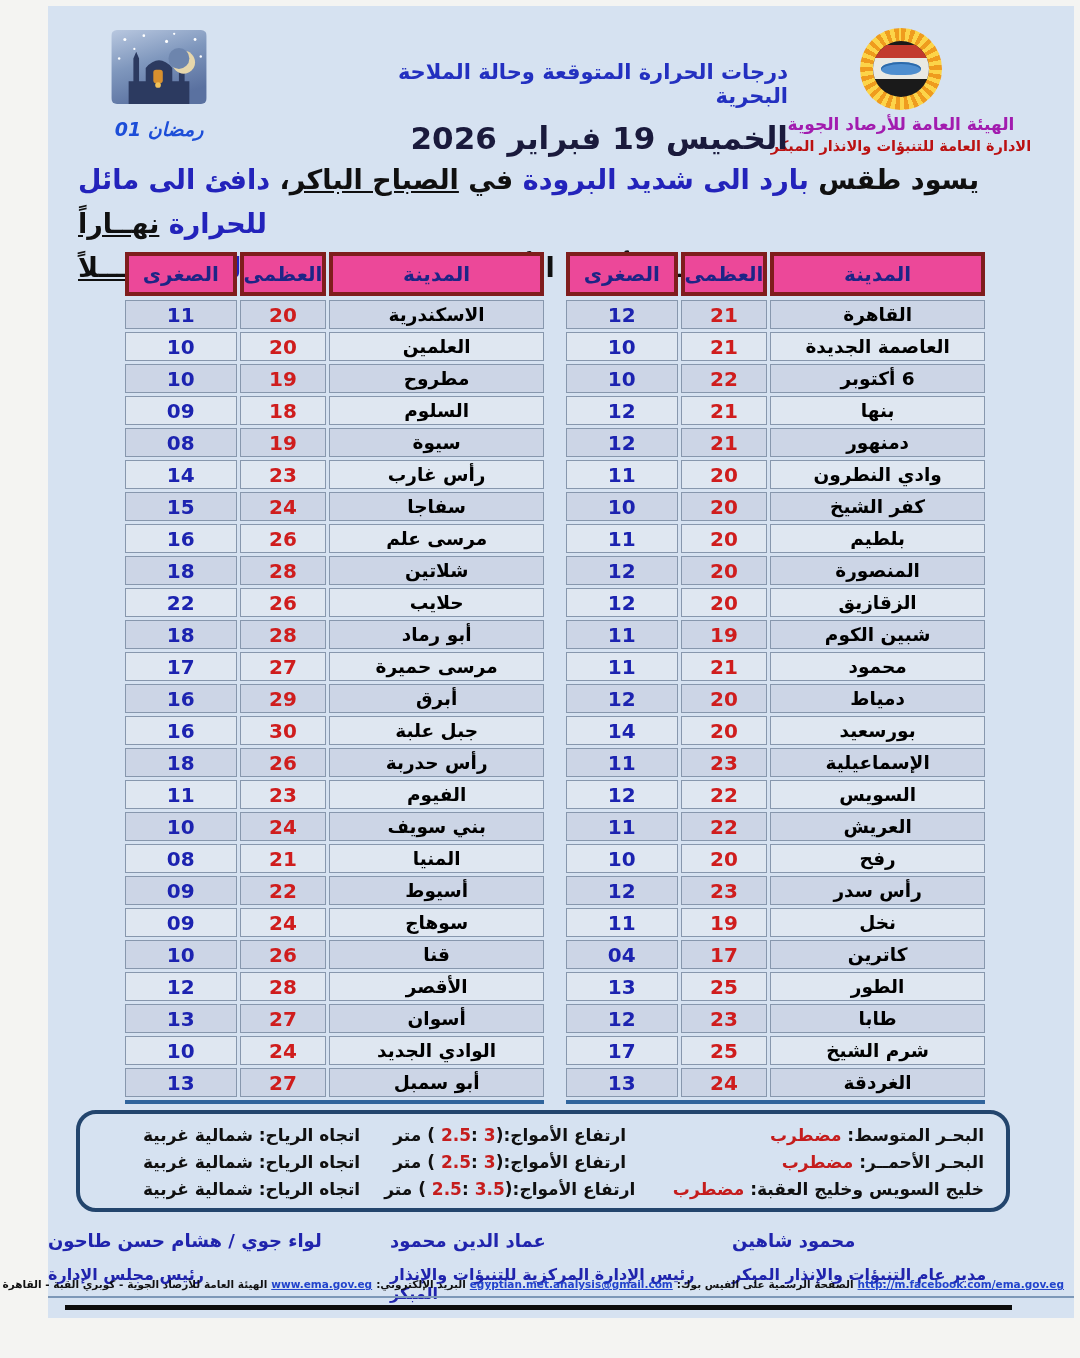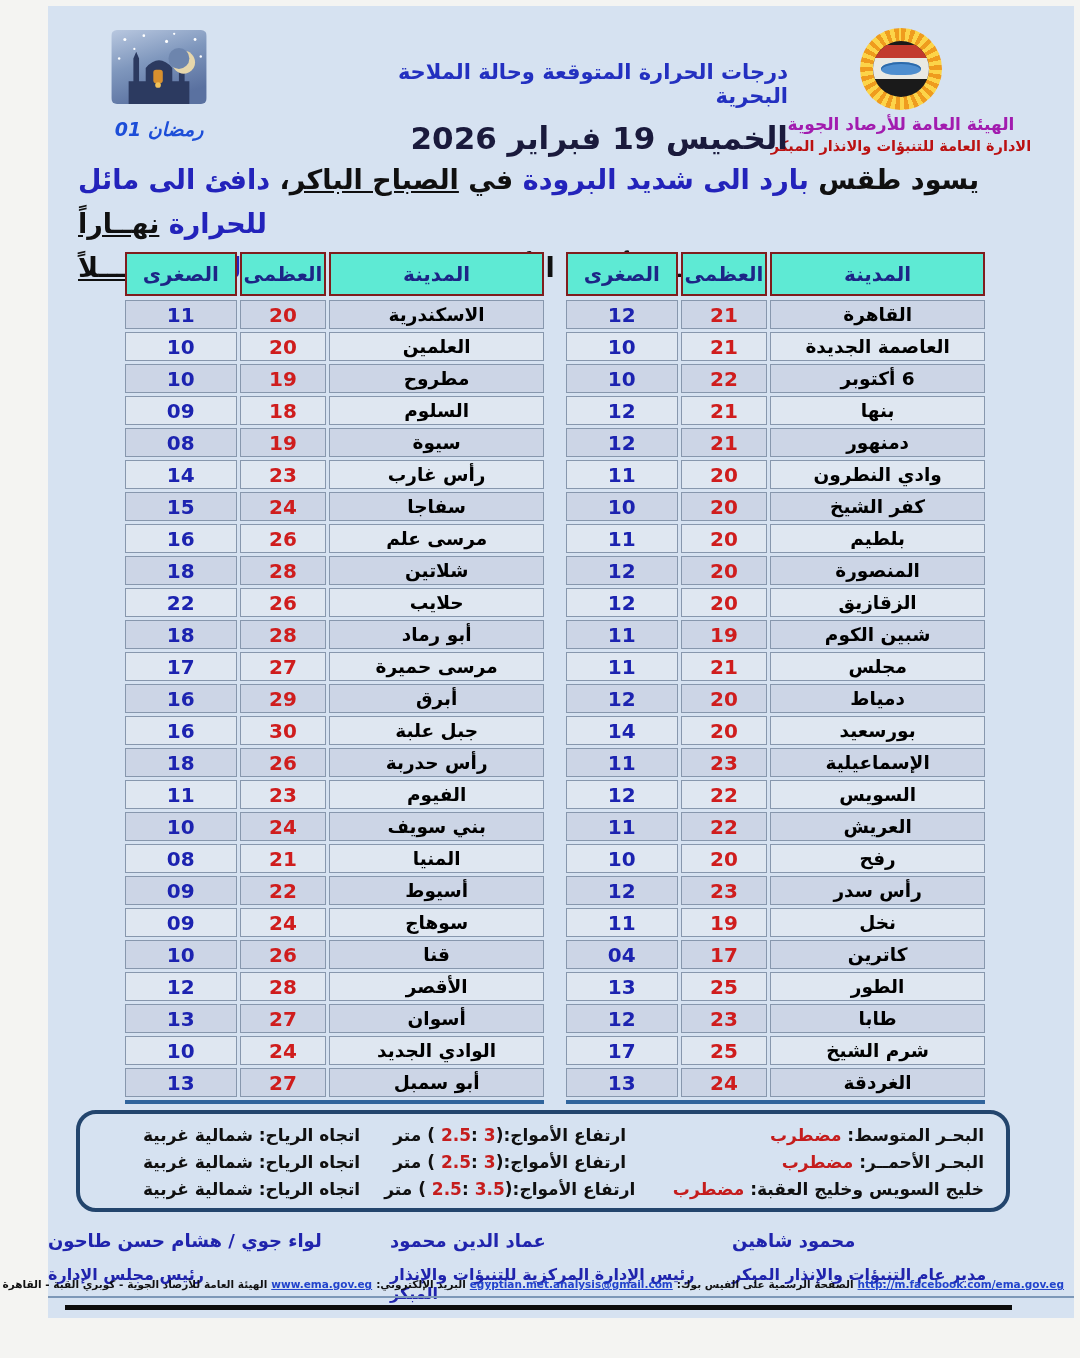--- a/index.html
+++ b/index.html
@@ -34,21 +34,21 @@
   
   .intro { position:absolute; top:152px; left:30px; right:30px; text-align:left;
     direction:rtl; font-weight:bold; font-size:27px; line-height:44px; color:#101010; }
   .intro .blue { color:#2323bb; }
   .intro .underline { text-decoration:underline; }
   
   .tables { position:absolute; top:246px; left:77px; right:89px; display:flex; flex-direction:row-reverse; gap:22px; }
   .wtable { flex:1; }
   .thead, .trow { display:grid; grid-template-columns:52fr 21fr 27fr; direction:rtl; column-gap:3px; }
   .thead { height:44px; margin-bottom:4px; }
-  .hcell { background:#5eead4; border:2px solid #7f1d1d; display:flex; align-items:center; justify-content:center;
+  .hcell { background:#ec4899; border:4px solid #7f1d1d; display:flex; align-items:center; justify-content:center;
     font-size:20px; font-weight:bold; color:#1d2586; }
   .trow { height:29px; margin-bottom:3px; }
   .cell { border:1px solid #8797ad; display:flex; align-items:center; justify-content:center; font-weight:bold; }
   .row-dark  .cell { background:#ccd5e6; }
   .row-light .cell { background:#dfe7f1; }
   .cell.city { font-size:18.5px; color:#000; }
   .cell.max  { font-size:20px; color:#cf1d1d; }
   .cell.min  { font-size:20px; color:#1c23b0; }
   .table-underline { height:4px; background:#30649c; margin-top:1px; }
   
@@ -187,21 +187,21 @@
             <div class="cell city">الزقازيق</div>
             <div class="cell max">20</div>
             <div class="cell min">12</div>
           </div>
           <div class="trow row-dark">
             <div class="cell city">شبين الكوم</div>
             <div class="cell max">19</div>
             <div class="cell min">11</div>
           </div>
           <div class="trow row-light">
-            <div class="cell city">مجلس</div>
+            <div class="cell city">محمود</div>
             <div class="cell max">21</div>
             <div class="cell min">11</div>
           </div>
           <div class="trow row-dark">
             <div class="cell city">دمياط</div>
             <div class="cell max">20</div>
             <div class="cell min">12</div>
           </div>
           <div class="trow row-light">
             <div class="cell city">بورسعيد</div>

